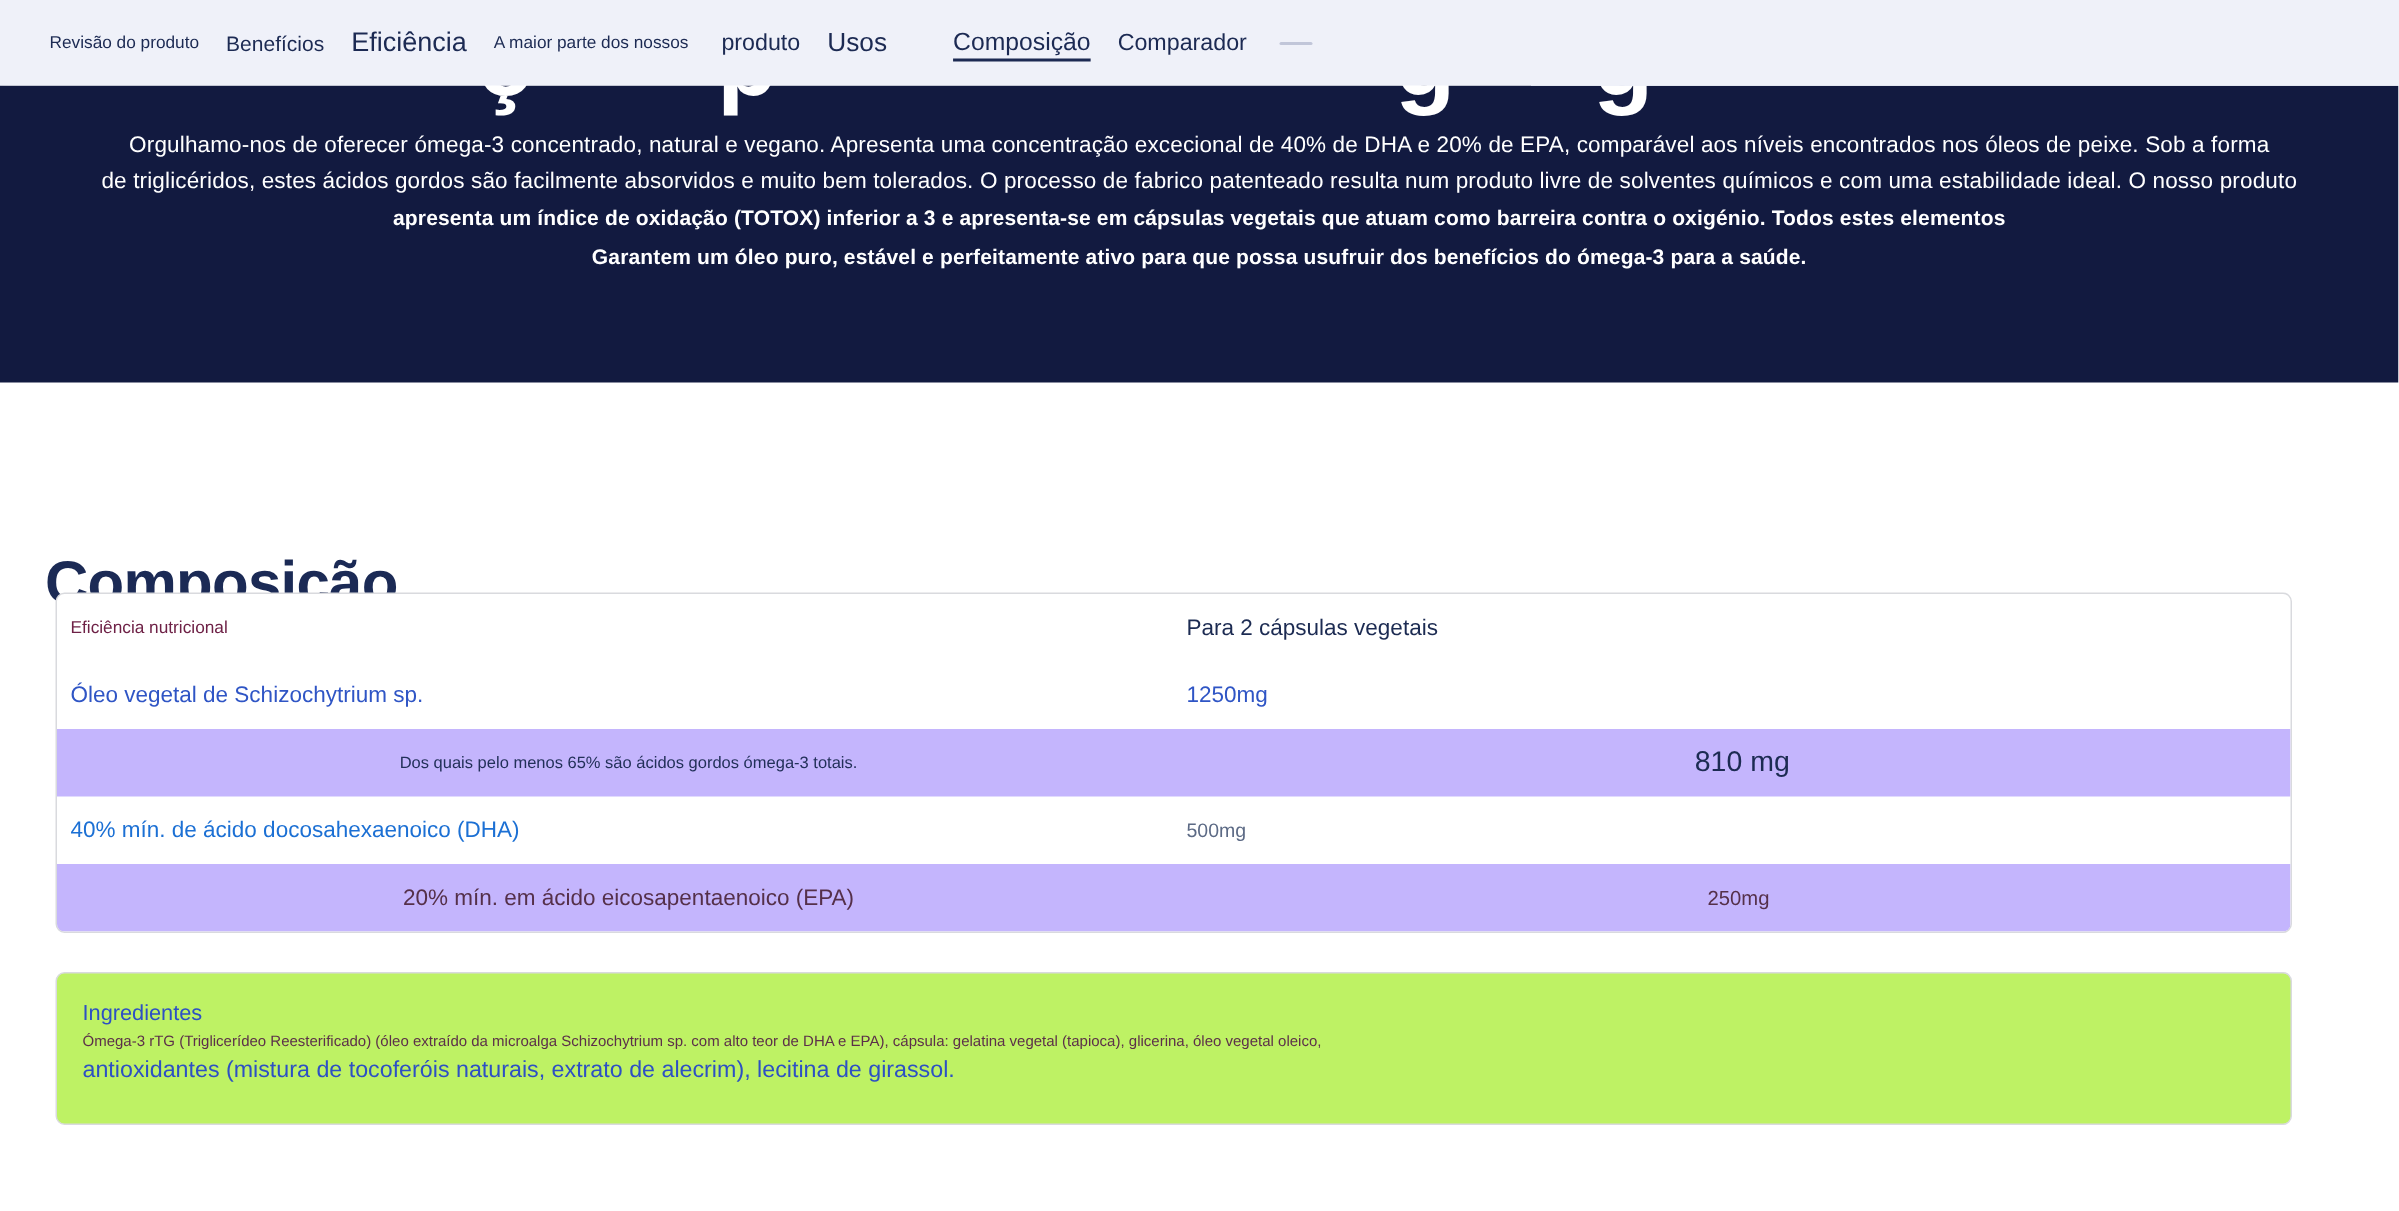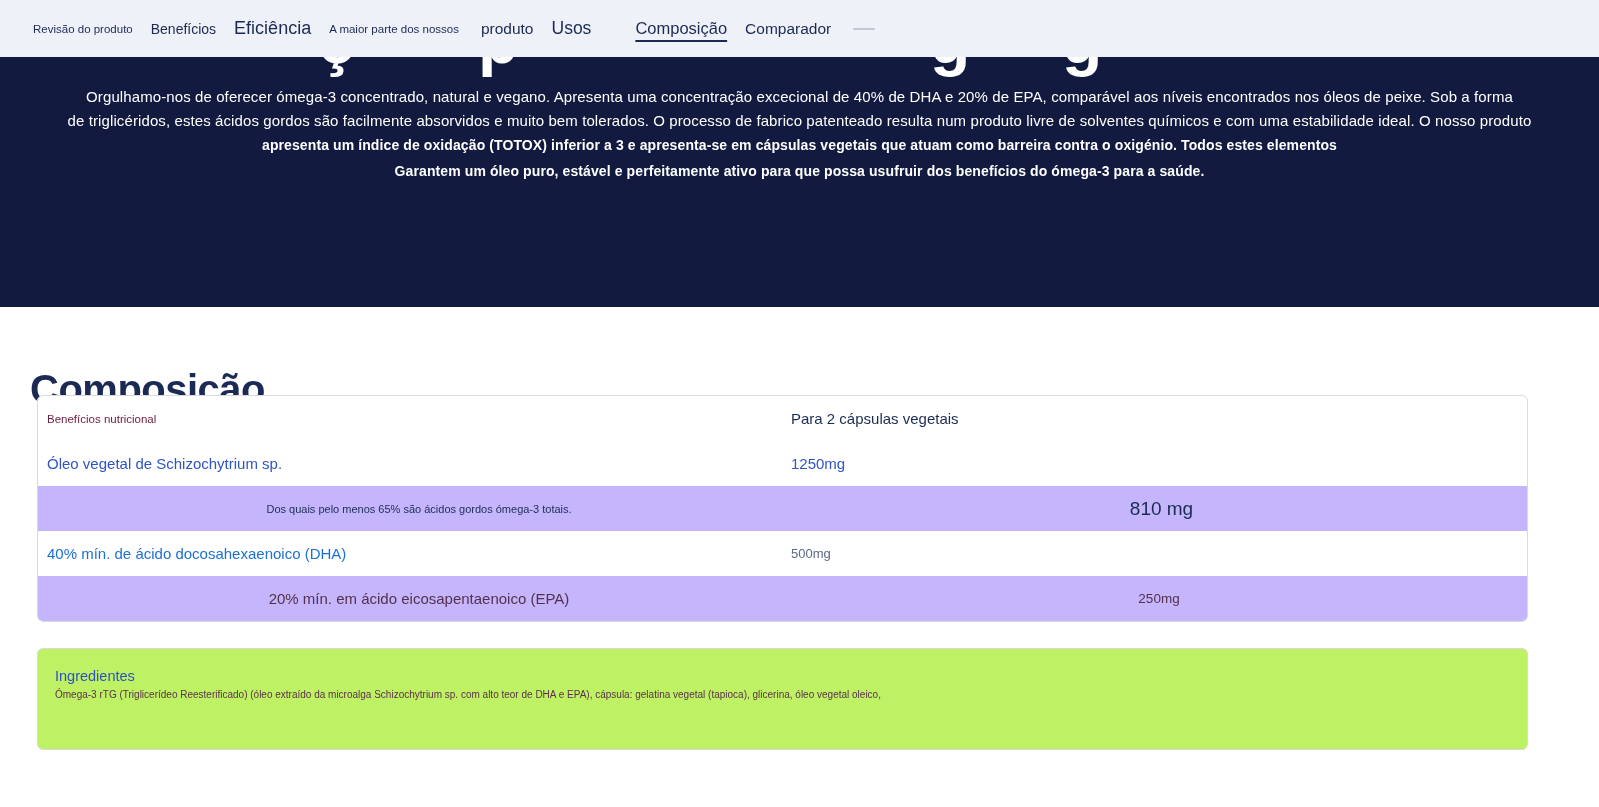--- a/index.html
+++ b/index.html
@@ -5,21 +5,21 @@
   * { box-sizing: border-box; }
   html,body { margin:0; padding:0; }
   body {
     width:1599px; height:807px; position:relative; overflow:hidden;
     background:#ffffff; font-family:"Liberation Sans", sans-serif;
     color:#1c2a53;
   }
 
   
   .hero {
-    position:absolute; top:57px; left:0; width:1599px; height:250px;
+    position:absolute; top:57px; left:0; width:1599px; height:198px;
     background:#121a40; z-index:0;
   }
   .hero-text { position:relative; padding-top:28px; text-align:center; color:#ffffff; }
   .hero-line-sm { font-size:15px; line-height:23.5px; font-weight:500; letter-spacing:0.1px; }
   .hero-line-lg { font-size:14px; line-height:25px; font-weight:600; letter-spacing:0.1px; margin-top:1px; }
 
   
   .clipped-heading { position:absolute; top:0; left:0; width:1599px; height:80px; z-index:2; pointer-events:none; }
   .clipped-glyph {
     position:absolute; top:7px; color:#ffffff; font-size:66px; font-weight:600;
@@ -107,21 +107,21 @@
   <span class="nav-item sz175">Usos</span>
   <span class="nav-item sz165 active">Composição</span>
   <span class="nav-item sz155">Comparador</span>
   <span class="nav-dash"></span>
 </nav>
 
 <h1 class="section-title">Composição</h1>
 
 <div class="table-card">
   <div class="t-row hdr">
-    <div class="t-label hdr-label">Benefícios nutricional</div>
+    <div class="t-label hdr-label">Eficiência nutricional</div>
     <div class="t-value hdr-value">Para 2 cápsulas vegetais</div>
   </div>
   <div class="t-row r1">
     <div class="t-label">Óleo vegetal de Schizochytrium sp.</div>
     <div class="t-value">1250mg</div>
   </div>
   <div class="t-row r2 alt">
     <div class="t-label">Dos quais pelo menos 65% são ácidos gordos ómega-3 totais.</div>
     <div class="t-value">810 mg</div>
   </div>
@@ -131,13 +131,14 @@
   </div>
   <div class="t-row r4 alt">
     <div class="t-label">20% mín. em ácido eicosapentaenoico (EPA)</div>
     <div class="t-value">250mg</div>
   </div>
 </div>
 
 <div class="ing-card">
   <div class="ing-title">Ingredientes</div>
   <div class="ing-line1">Ómega-3 rTG (Triglicerídeo Reesterificado) (óleo extraído da microalga Schizochytrium sp. com alto teor de DHA e EPA), cápsula: gelatina vegetal (tapioca), glicerina, óleo vegetal oleico,</div>
+  <div class="ing-line2">antioxidantes (mistura de tocoferóis naturais, extrato de alecrim), lecitina de girassol.</div>
 </div>
 
 </body></html>

